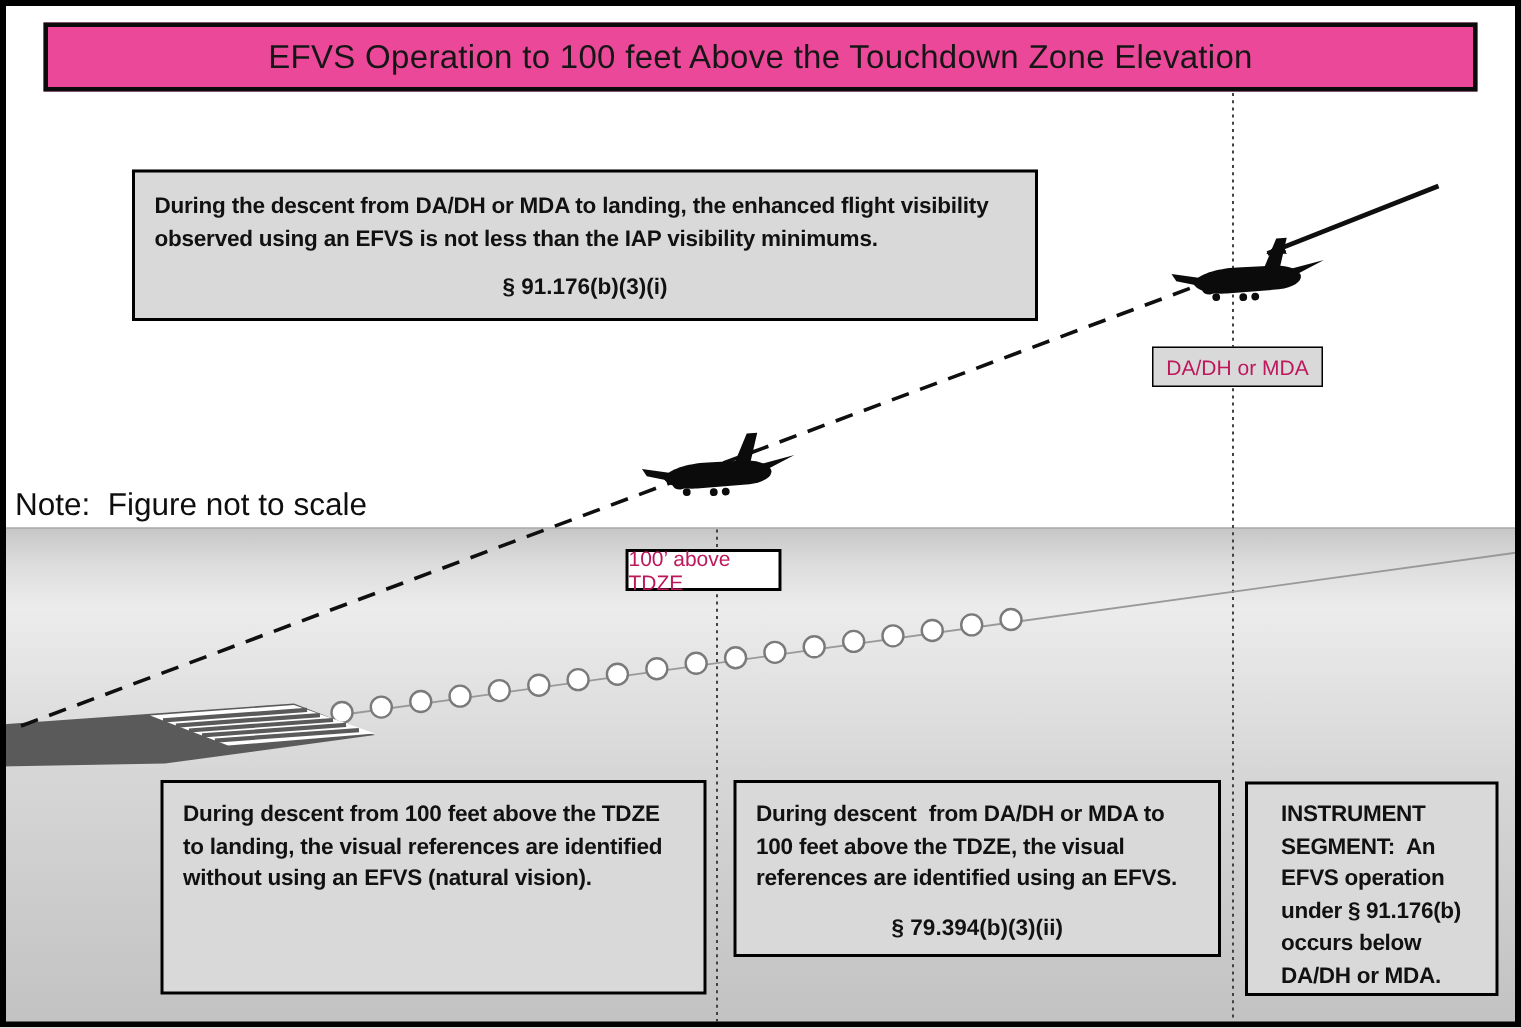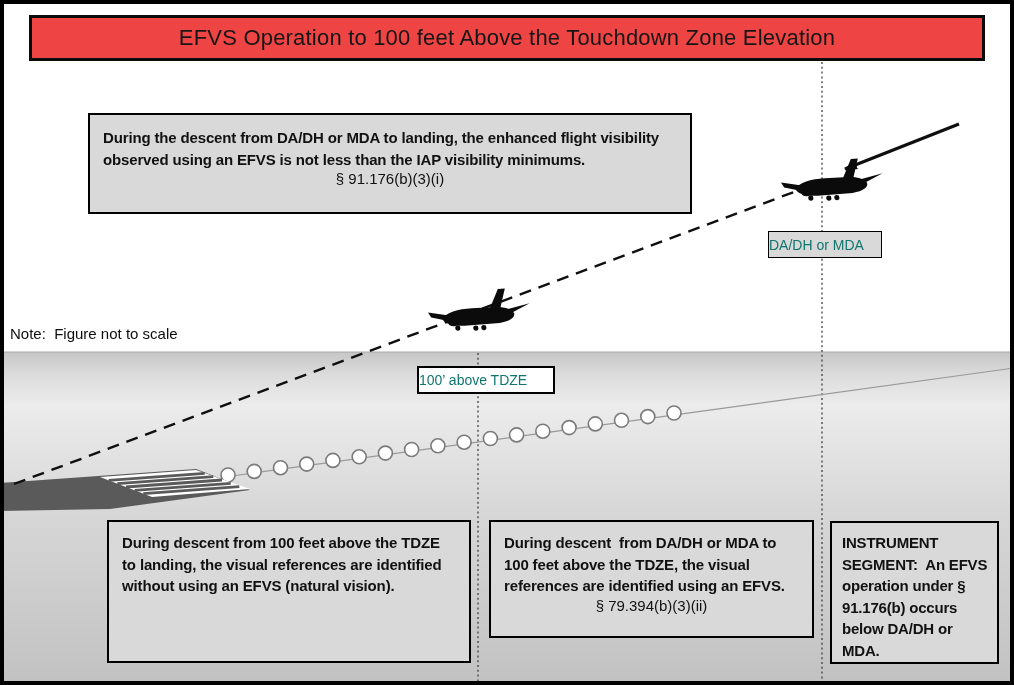--- a/index.html
+++ b/index.html
@@ -2,38 +2,38 @@
 <html><head>
 <meta charset="utf-8">
 <style>
   html,body{margin:0;padding:0;background:#fff;}
   #figure{position:relative;width:1014px;height:685px;background:#ffffff;
           font-family:"Liberation Sans","DejaVu Sans",sans-serif;color:#111;overflow:hidden;}
   #diagram-svg{position:absolute;left:0;top:0;}
   .overlay{position:absolute;box-sizing:border-box;}
   .prewrap{white-space:pre-wrap;}
   
-  #title-bar{left:29px;top:15px;width:956px;height:46px;background:#ef4444;
+  #title-bar{left:29px;top:15px;width:956px;height:46px;background:#ec4899;
              border:3px solid #0b0b0b;display:flex;align-items:center;justify-content:center;}
   #title-bar span{font-size:22px;color:#161616;letter-spacing:.2px;}
   
   .rule-box{background:#d9d9d9;border:2px solid #000;padding:10px 13px 0 13px;}
   .rule-box .body{font-weight:bold;font-size:15px;line-height:1.44;letter-spacing:-0.15px;}
-  .rule-box .ref{font-weight:normal;font-size:15px;text-align:center;}
+  .rule-box .ref{font-weight:bold;font-size:15px;text-align:center;margin-top:13px;}
   #box-efvs-visibility{left:88px;top:113px;width:604px;height:101px;padding-top:12px;}
   #box-natural-vision{left:107px;top:520px;width:364px;height:143px;}
   #box-efvs-references{left:489px;top:520px;width:325px;height:118px;}
-  #box-instrument-segment{left:830px;top:521px;width:169px;height:143px;padding:9px 9px 0 10px;}
+  #box-instrument-segment{left:830px;top:521px;width:169px;height:143px;padding:9px 9px 0 22px;}
   #box-instrument-segment .body{letter-spacing:-0.2px;}
   
-  .callout{display:flex;align-items:center;font-size:14px;color:#0f766e;}
+  .callout{display:flex;align-items:center;justify-content:center;font-size:14px;color:#be185d;}
   #label-dadh{left:768px;top:231px;width:114px;height:27px;background:#d9d9d9;border:1px solid #000;}
-  #label-tdze{left:417px;top:366px;width:138px;height:28px;background:#ffffff;border:2px solid #000;}
+  #label-tdze{left:417px;top:366px;width:104px;height:28px;background:#ffffff;border:2px solid #000;}
   
-  #note{left:10px;top:325px;font-size:15px;color:#0e0e0e;}
+  #note{left:10px;top:325px;font-size:21px;color:#0e0e0e;}
   .sensor-dot{fill:#ffffff;stroke:#7a7a7a;stroke-width:1.6;}
 </style>
 </head>
 <body>
 
 <div id="figure">
 
   <svg id="diagram-svg" width="1014" height="685" viewBox="0 0 1014 685">
     <defs>
       <linearGradient id="groundGrad" x1="0" y1="352" x2="0" y2="683" gradientUnits="userSpaceOnUse">

